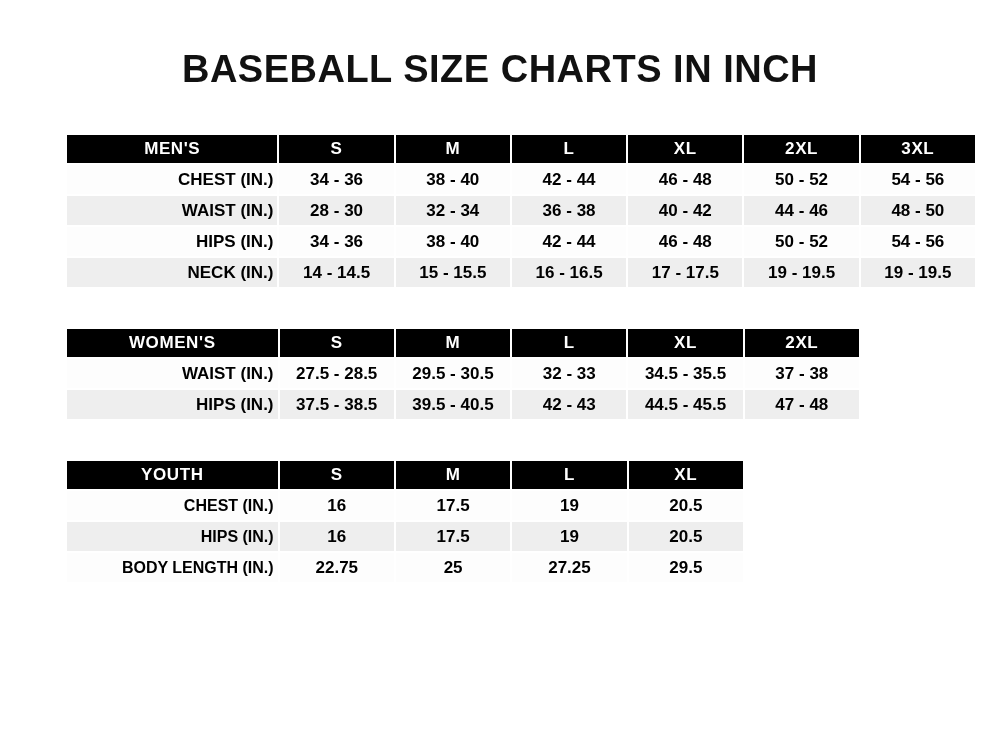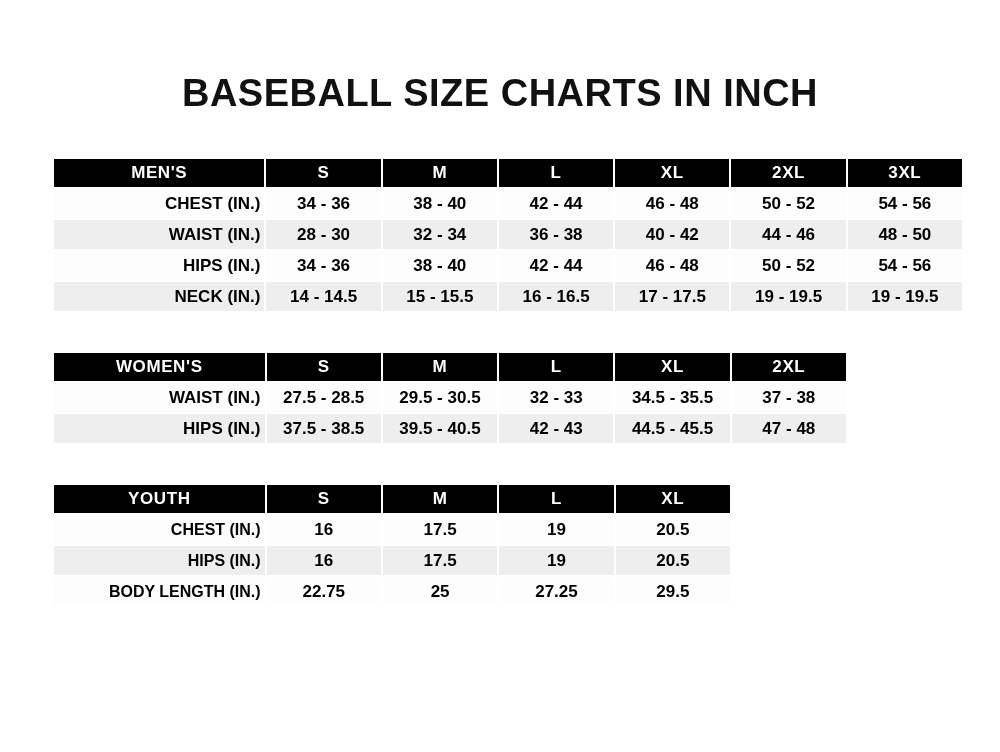--- a/index.html
+++ b/index.html
@@ -18,27 +18,27 @@
     position: relative;
     width: 1000px;
     height: 752px;
     box-sizing: border-box;
   }
   .title {
     text-align: center;
     font-size: 38px;
     font-weight: bold;
     letter-spacing: 0.5px;
-    padding-top: 72px;
+    padding-top: 48px;
     color: #111111;
   }
 
   .tables {
     margin-top: 42px;
-    padding-left: 52px;
+    padding-left: 65px;
     padding-right: 44px;
   }
 
   table {
     border-collapse: collapse;
     table-layout: fixed;
     font-size: 17px;
     font-weight: bold;
   }
   table td, table th {

